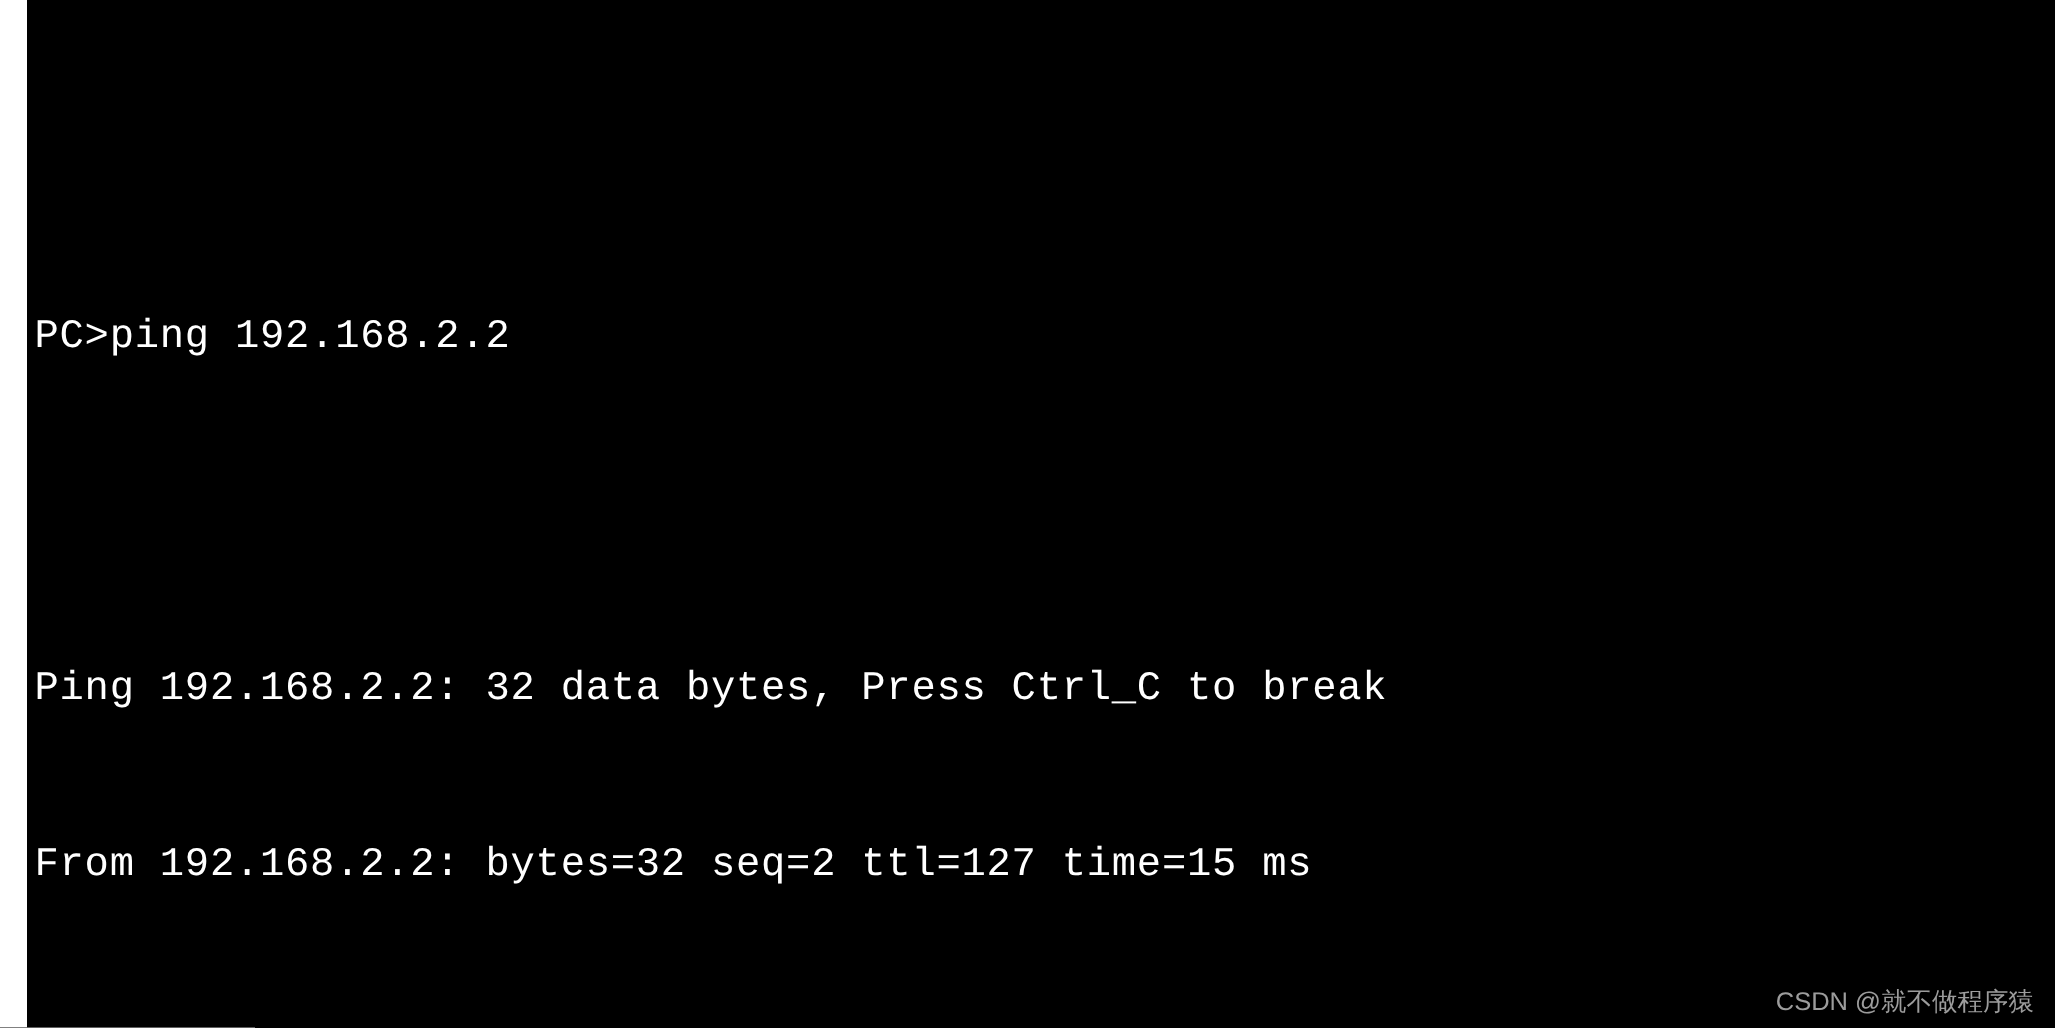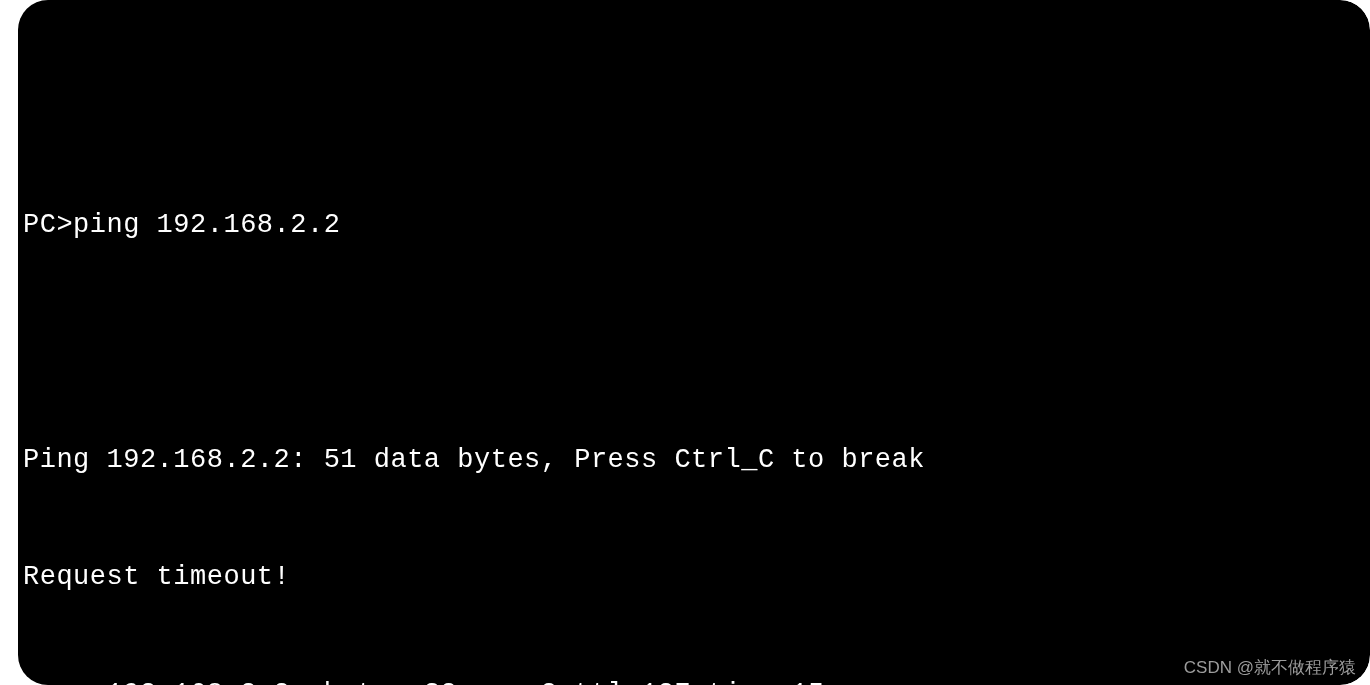--- a/index.html
+++ b/index.html
@@ -1,19 +1,18 @@
 <!DOCTYPE html>
 <html><head>
   <meta charset="utf-8">
   <style>
     * {
       margin: 0;
       padding: 0;
       box-sizing: border-box;
-      border-radius: 30px;
     }
     body {
       background: #ffffff;
       width: 1370px;
       height: 685px;
       overflow: hidden;
       position: relative;
     }
     .terminal {
       background: #000000;
@@ -42,22 +41,21 @@
       opacity: 0.85;
     }
   </style>
 </head>
 <body>
 
 <div class="terminal">
   <span class="terminal-line"></span>
   <span class="terminal-line">PC&gt;ping 192.168.2.2</span>
   <span class="terminal-line"></span>
-  <span class="terminal-line">Ping 192.168.2.2: 51 data bytes, Press Ctrl_C to break</span>
-  <span class="terminal-line">Request timeout!</span>
+  <span class="terminal-line">Ping 192.168.2.2: 32 data bytes, Press Ctrl_C to break</span>
   <span class="terminal-line">From 192.168.2.2: bytes=32 seq=2 ttl=127 time=15 ms</span>
   
   
   
   
   
   
   
   
   

